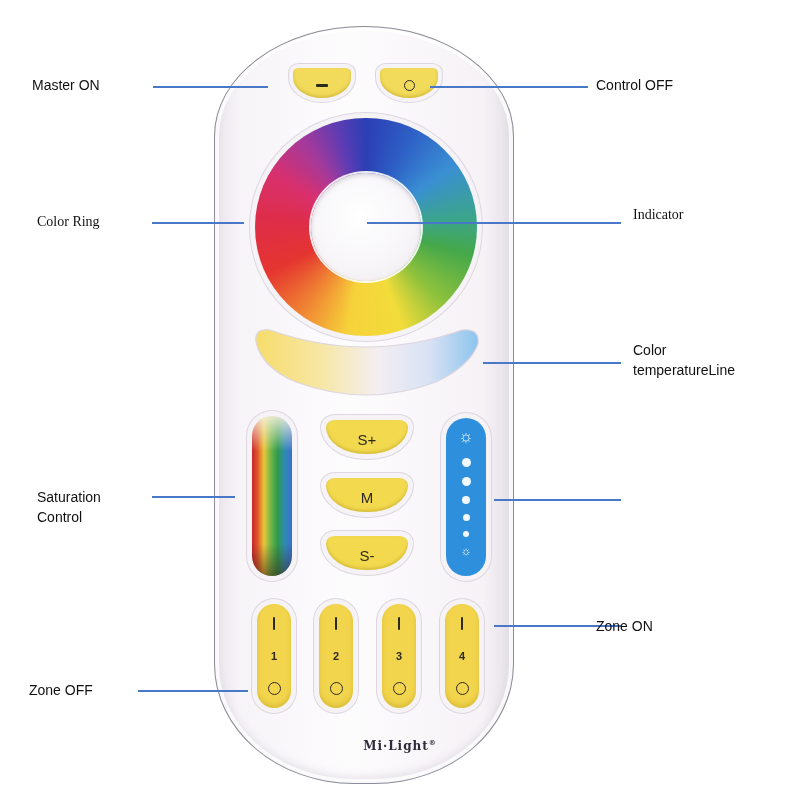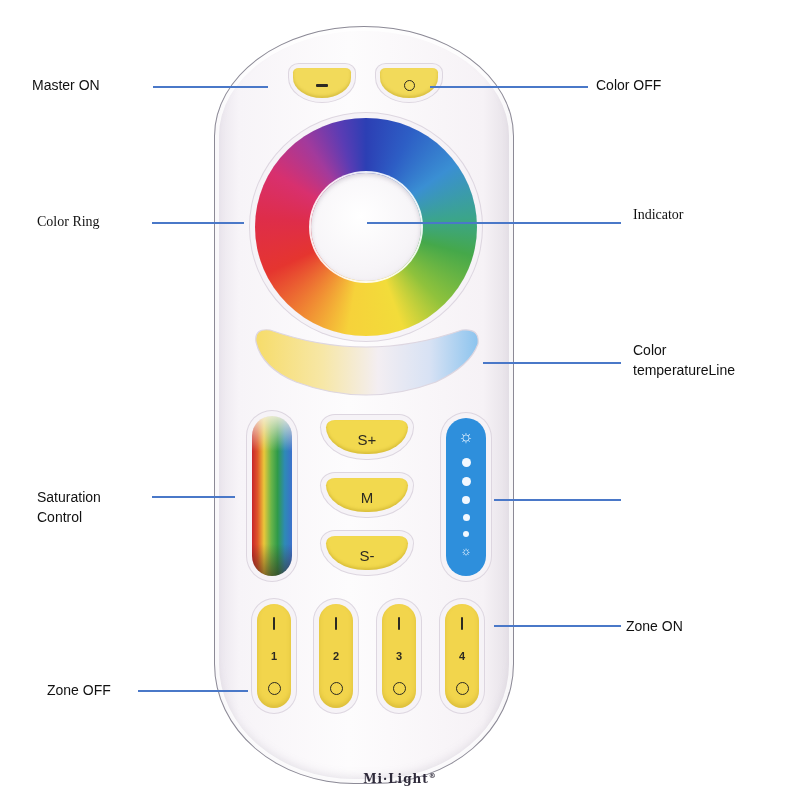--- a/index.html
+++ b/index.html
@@ -102,21 +102,21 @@
     color: #2c2a22;
   }
   .zone-btn .on-bar { width: 2.5px; height: 13px; background: #2c2a22; margin-top: 13px; border-radius: 1px; }
   .zone-btn .num { font-size: 11px; font-weight: bold; margin-top: 20px; }
   .zone-btn .off-ring { width: 13px; height: 13px; border: 1.6px solid #2c2a22; border-radius: 50%; margin-top: 20px; }
 
   .brand {
     position: absolute;
     left: 0; top: 738px; width: 100%; text-align: center;
     font-family: "DejaVu Serif", serif; font-weight: bold;
-    font-size: 12px; color: #2e2a3a; letter-spacing: 1px; margin-top: 33px;
+    font-size: 12px; color: #2e2a3a; letter-spacing: 1px;
   }
   .brand sup { font-size: 7px; }
 
   
   .label {
     position: absolute;
     font-size: 14px; color: #111111; line-height: 20px; white-space: nowrap;
   }
   .leader {
     position: absolute; height: 2px; background: #4a78c8;
@@ -196,21 +196,21 @@
   </div>
 
   <div class="brand">
     <span>Mi·Light</span><sup>®</sup>
   </div>
 
   <div class="label" style="left:32px; top:75px;">Master ON</div>
   <div class="leader" style="left:153px; top:86px; width:115px;"></div>
 
   <div class="leader" style="left:430px; top:86px; width:158px;"></div>
-  <div class="label" style="left:596px; top:75px;">Color OFF</div>
+  <div class="label" style="left:596px; top:75px;">Control OFF</div>
 
   <div class="label" style="left:37px; top:212px;font-family:Liberation Serif, serif;">Color Ring</div>
   <div class="leader" style="left:152px; top:222px; width:92px;"></div>
 
   <div class="leader" style="left:367px; top:222px; width:254px;"></div>
   <div class="label" style="left:633px; top:205px;font-family:Liberation Serif, serif;">Indicator</div>
 
   <div class="leader" style="left:483px; top:362px; width:138px;"></div>
   <div class="label" style="left:633px; top:340px;">
     <div>Color</div>
@@ -219,18 +219,18 @@
 
   <div class="label" style="left:37px; top:487px;">
     <div>Saturation</div>
     <div>Control</div>
   </div>
   <div class="leader" style="left:152px; top:496px; width:83px;"></div>
 
   <div class="leader" style="left:494px; top:499px; width:127px;"></div>
 
   <div class="leader" style="left:494px; top:625px; width:127px;"></div>
-  <div class="label" style="left:626px; top:616px;">Zone ON</div>
-
-  <div class="label" style="left:47px; top:680px;">Zone OFF</div>
+  <div class="label" style="left:596px; top:616px;">Zone ON</div>
+
+  <div class="label" style="left:29px; top:680px;">Zone OFF</div>
   <div class="leader" style="left:138px; top:690px; width:110px;"></div>
 
 </div>
 
 </body></html>

